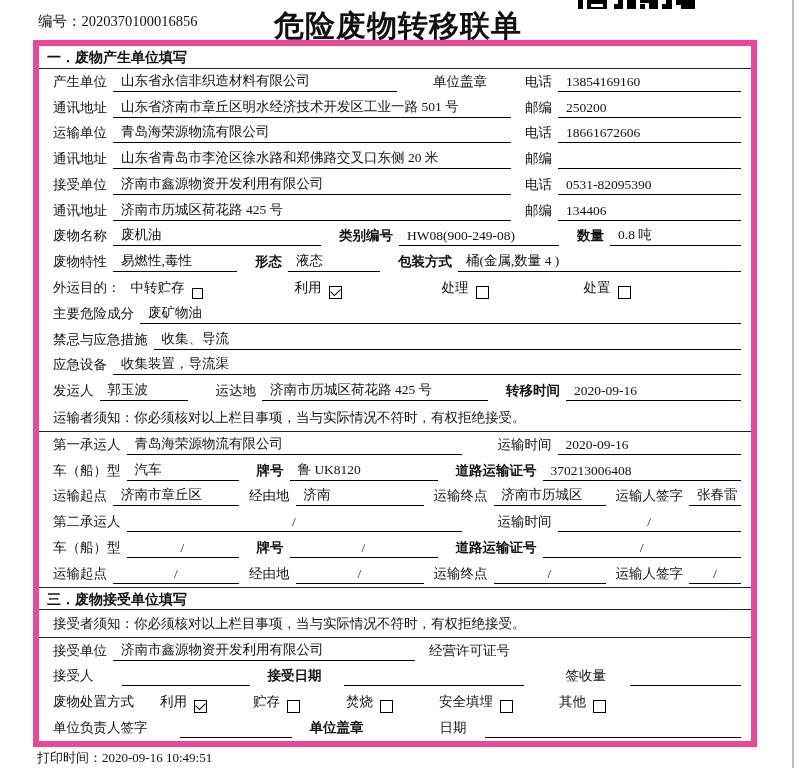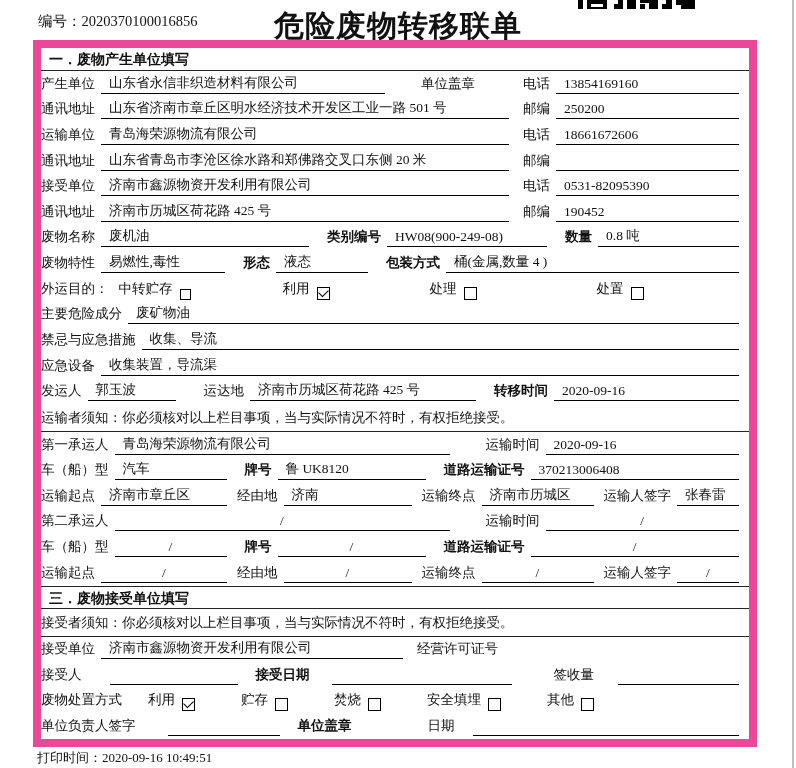--- a/index.html
+++ b/index.html
@@ -10,31 +10,31 @@
   }
   
   .hdr{position:relative;height:38px;}
   .serial{position:absolute;left:38px;top:12px;font-size:14.5px;}
   .title{position:absolute;left:0;right:0;top:6px;text-align:center;font-size:30px;font-weight:bold;letter-spacing:1px;}
   .qr{position:absolute;left:578px;top:0;width:122px;height:10px;}
   .edge-line{position:absolute;top:0;right:2px;width:2px;height:768px;background:#bfbfbf;}
   
   .form{
     position:absolute;left:33px;top:40px;width:724px;height:707px;
-    border:8px solid #ec4899;box-sizing:border-box;background:#fff;
+    border:6px solid #ec4899;box-sizing:border-box;background:#fff;
     display:flex;flex-direction:column;
   }
   .sec-h{
     font-family:"Liberation Sans","DejaVu Sans",sans-serif;
     font-weight:bold;font-size:14px;padding:3px 8px 2px 8px;height:23px;box-sizing:border-box;
     border-bottom:1.5px solid #222;
   }
   .sec-h.bt{border-top:1.5px solid #222;}
   .row{
-    display:flex;align-items:flex-end;padding:2px 10px 3px 0;height:25.8px;
+    display:flex;align-items:flex-end;padding:2px 10px 3px 14px;height:25.8px;
     box-sizing:border-box;font-size:13.5px;white-space:nowrap;
   }
   .notice{border-bottom:1.5px solid #222;height:28px;align-items:center;padding-top:4px;}
   .lbl{padding-bottom:1px;}
   .u{
     border-bottom:1px solid #000;padding:0 2px 1px 8px;margin-left:6px;
     box-sizing:border-box;min-height:17px;overflow:hidden;
   }
   .f{flex:1 1 auto;}
   .ctr{text-align:center;padding-left:2px;}
@@ -116,21 +116,21 @@
     <span class="lbl">接受单位</span>
     <span class="u f">济南市鑫源物资开发利用有限公司</span>
     <span class="lbl ml14">电话</span>
     <span class="u" style="width:183px">0531-82095390</span>
   </div>
 
   <div class="row">
     <span class="lbl">通讯地址</span>
     <span class="u f">济南市历城区荷花路 425 号</span>
     <span class="lbl ml14">邮编</span>
-    <span class="u" style="width:183px">190452</span>
+    <span class="u" style="width:183px">134406</span>
   </div>
 
   <div class="row">
     <span class="lbl">废物名称</span>
     <span class="u" style="width:208px">废机油</span>
     <span class="lbl ml18">类别编号</span>
     <span class="u" style="width:160px">HW08(900-249-08)</span>
     <span class="lbl ml18">数量</span>
     <span class="u f">0.8 吨</span>
   </div>
@@ -145,21 +145,21 @@
   </div>
 
   <div class="row">
     <span class="lbl">外运目的：</span>
     <span class="lbl ml10">中转贮存</span>
     <span class="cb" style="width:11px;height:11px"></span>
     <span class="lbl ml60" style="margin-left:92px">利用</span>
     <span class="cb on"></span>
     <span class="lbl" style="margin-left:100px">处理</span>
     <span class="cb"></span>
-    <span class="lbl" style="margin-left:120px">处置</span>
+    <span class="lbl" style="margin-left:95px">处置</span>
     <span class="cb"></span>
   </div>
 
   <div class="row">
     <span class="lbl">主要危险成分</span>
     <span class="u f">废矿物油</span>
   </div>
 
   <div class="row">
     <span class="lbl">禁忌与应急措施</span>

